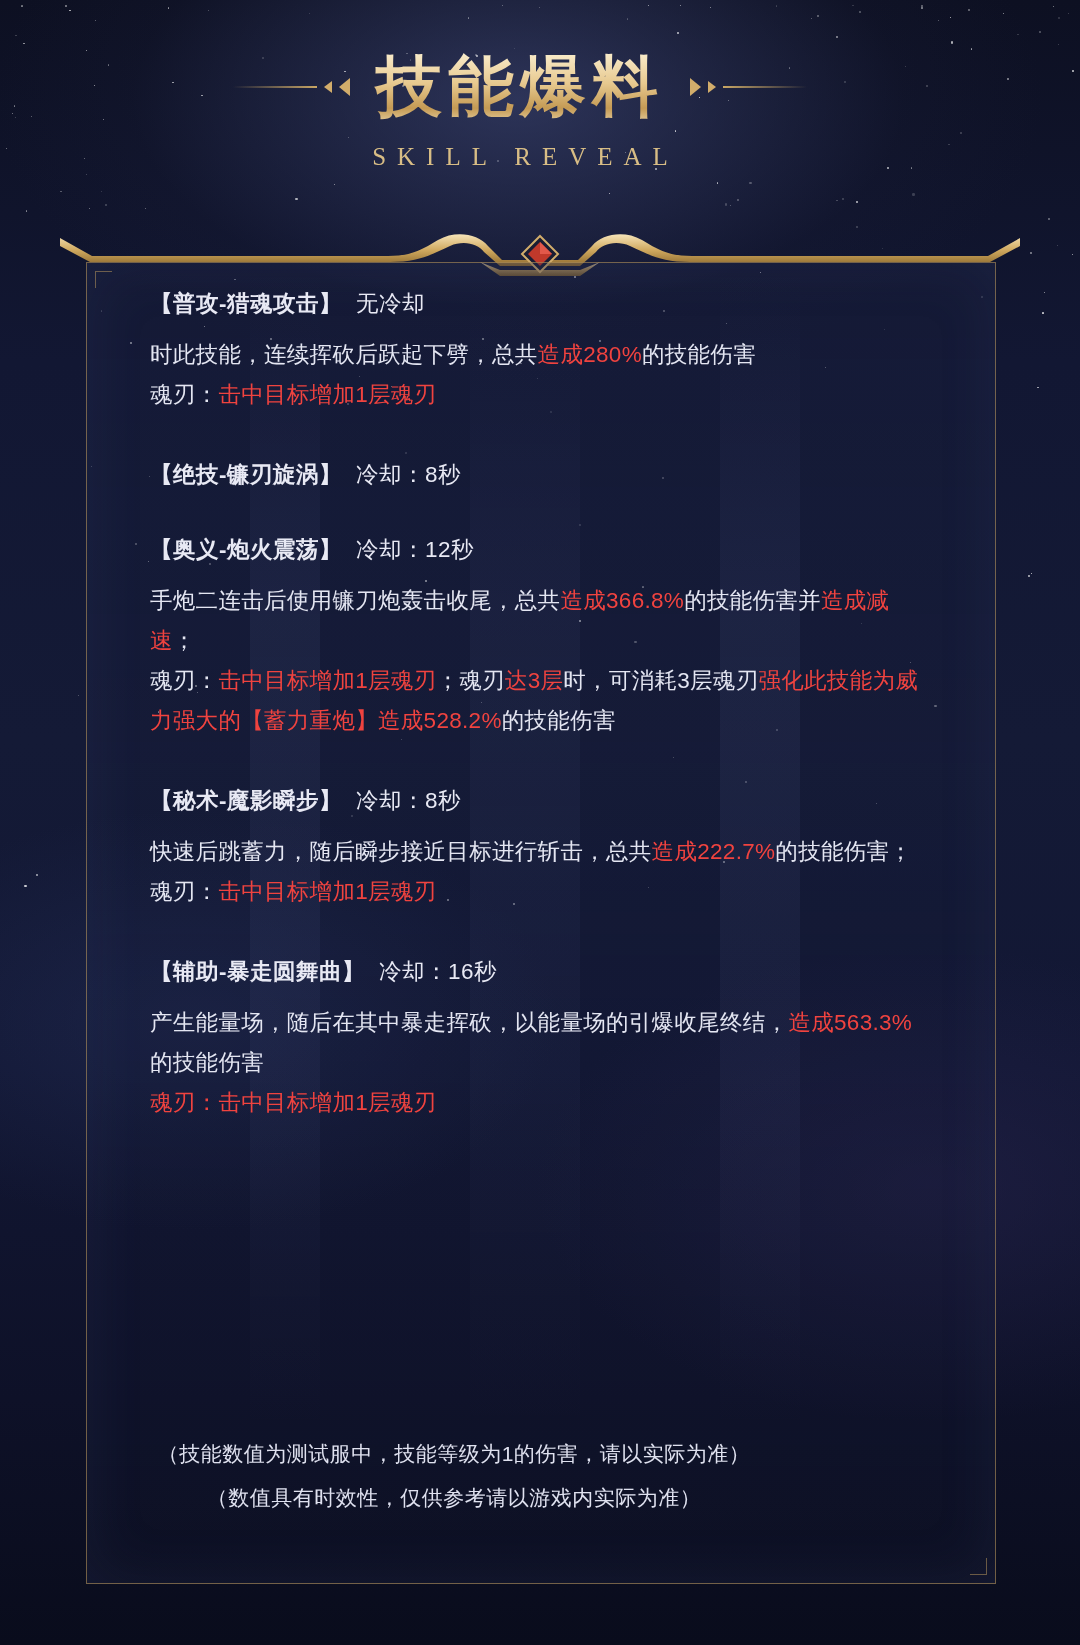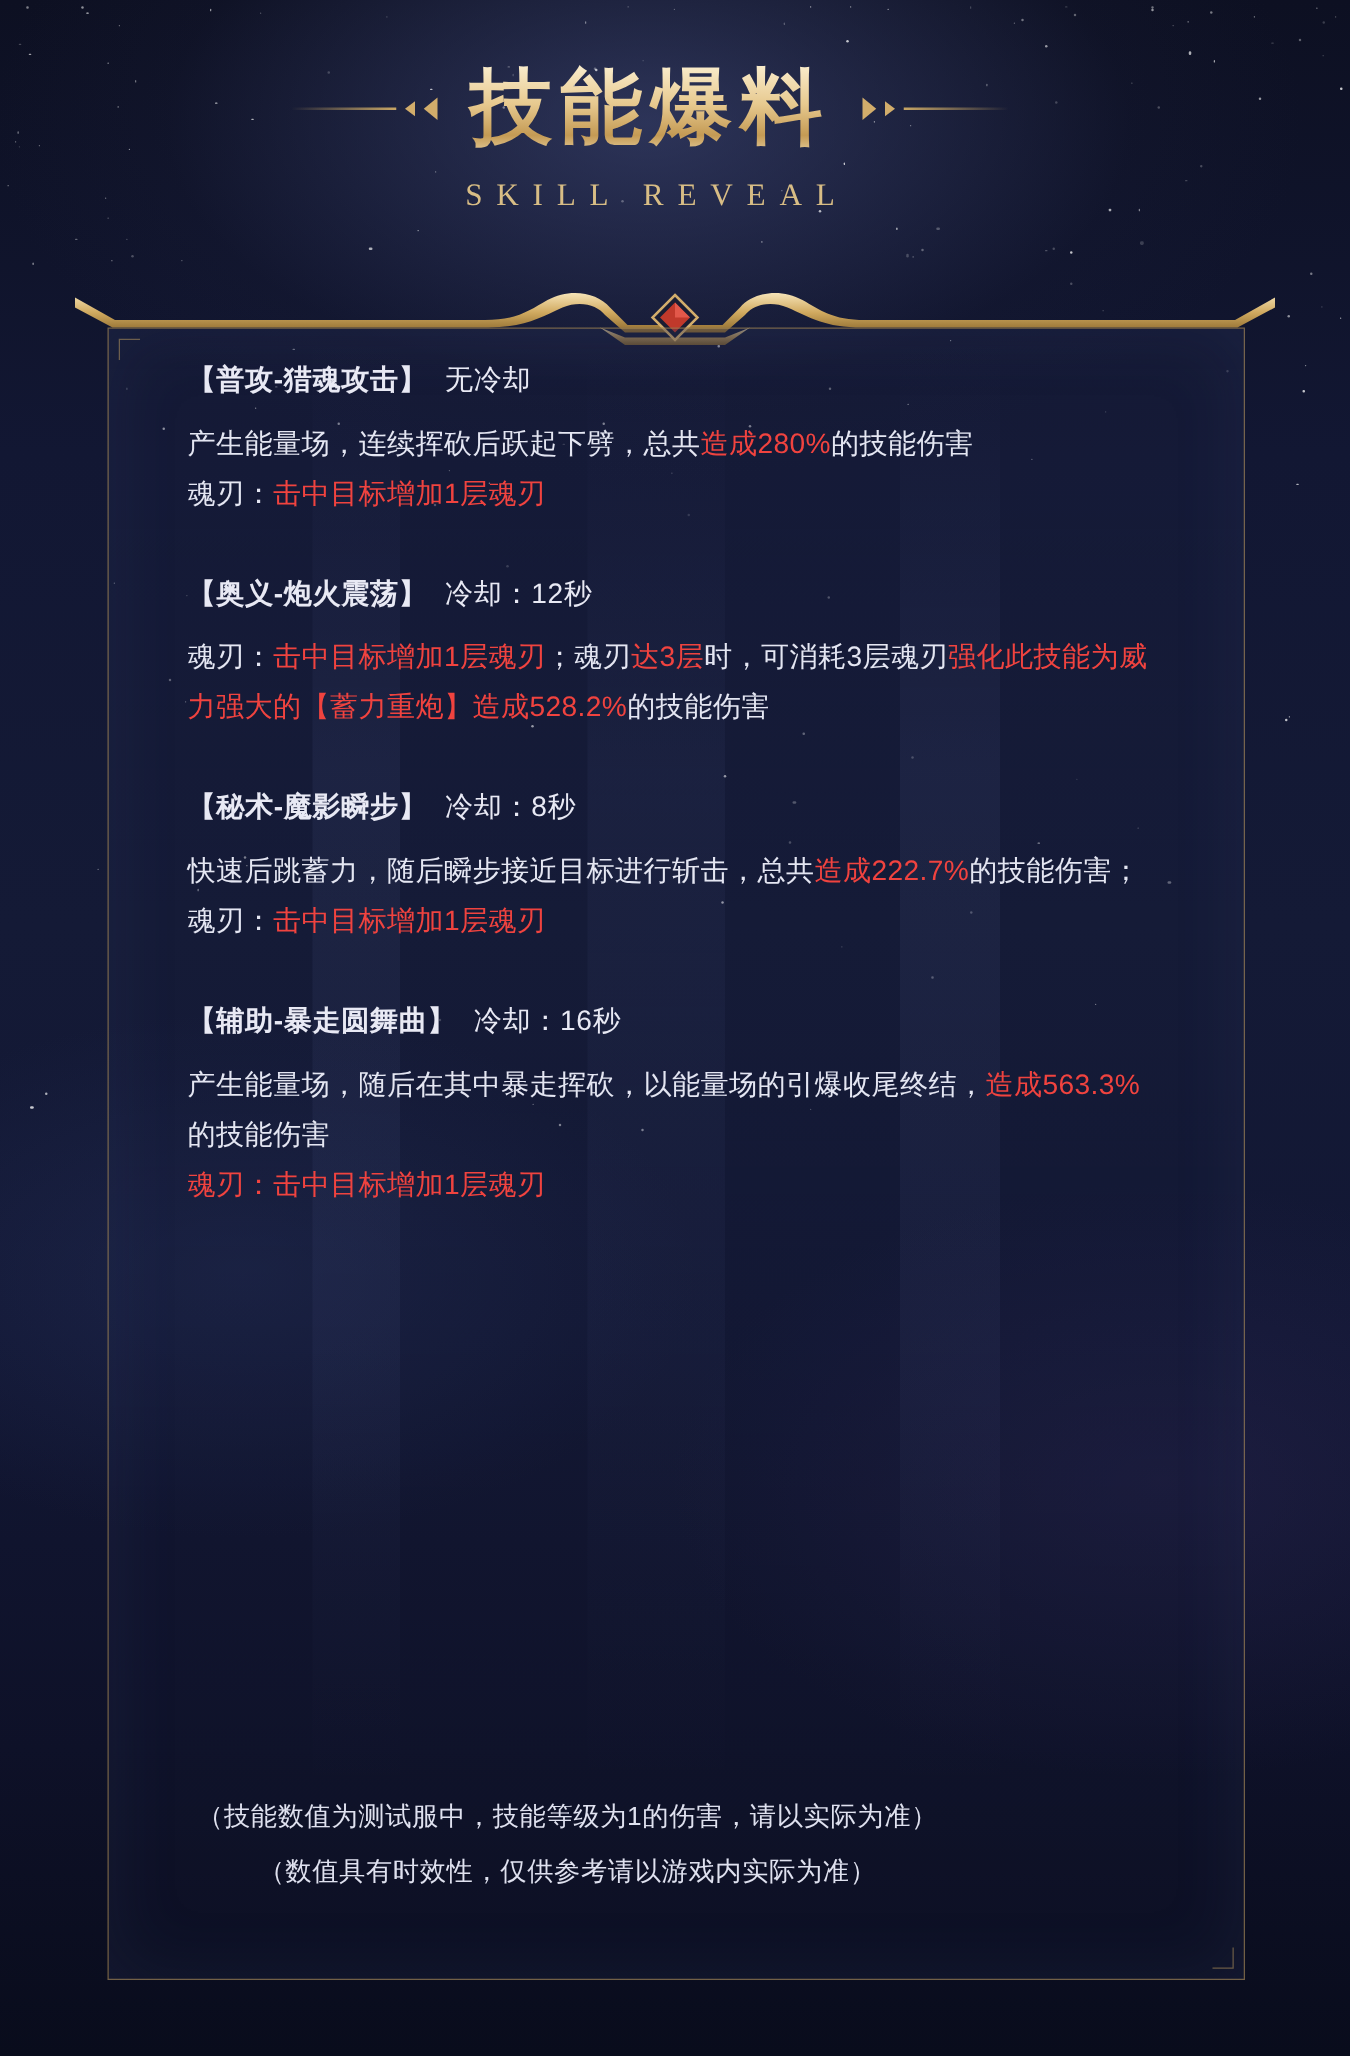--- a/index.html
+++ b/index.html
@@ -400,27 +400,29 @@
     <polygon points="26,8 44,26 26,44 8,26" fill="#1a1d33" stroke="#d2ad6b" stroke-width="2"></polygon>
     <polygon points="26,14 38,26 26,38 14,26" fill="#c0392b"></polygon>
     <polygon points="26,14 38,26 26,26" fill="#e2584a"></polygon>
   </svg>
 
   <div class="frame-box"></div>
 
   <div class="content" id="skills-container">
       <div class="skill">
         <div class="skill-head"><span class="name">【普攻-猎魂攻击】</span><span class="cd">无冷却</span></div>
-        <div class="line"><span>产生能量场，连续挥砍后跃起下劈，总共</span><span class="hl">造成280%</span><span>的技能伤害</span></div>
+        <div class="line"><span>时此技能，连续挥砍后跃起下劈，总共</span><span class="hl">造成280%</span><span>的技能伤害</span></div>
         <div class="line"><span>魂刃：</span><span class="hl">击中目标增加1层魂刃</span></div>
       </div>
       <div class="skill">
+        <div class="skill-head"><span class="name">【绝技-镰刃旋涡】</span><span class="cd">冷却：8秒</span></div>
       </div>
       <div class="skill">
         <div class="skill-head"><span class="name">【奥义-炮火震荡】</span><span class="cd">冷却：12秒</span></div>
+        <div class="line"><span>手炮二连击后使用镰刀炮轰击收尾，总共</span><span class="hl">造成366.8%</span><span>的技能伤害并</span><span class="hl">造成减速</span><span>；</span></div>
         <div class="line"><span>魂刃：</span><span class="hl">击中目标增加1层魂刃</span><span>；魂刃</span><span class="hl">达3层</span><span>时，可消耗3层魂刃</span><span class="hl">强化此技能为威力强大的【蓄力重炮】造成528.2%</span><span>的技能伤害</span></div>
       </div>
       <div class="skill">
         <div class="skill-head"><span class="name">【秘术-魔影瞬步】</span><span class="cd">冷却：8秒</span></div>
         <div class="line"><span>快速后跳蓄力，随后瞬步接近目标进行斩击，总共</span><span class="hl">造成222.7%</span><span>的技能伤害；</span></div>
         <div class="line"><span>魂刃：</span><span class="hl">击中目标增加1层魂刃</span></div>
       </div>
       <div class="skill">
         <div class="skill-head"><span class="name">【辅助-暴走圆舞曲】</span><span class="cd">冷却：16秒</span></div>
         <div class="line"><span>产生能量场，随后在其中暴走挥砍，以能量场的引爆收尾终结，</span><span class="hl">造成563.3%</span><span>的技能伤害</span></div>

